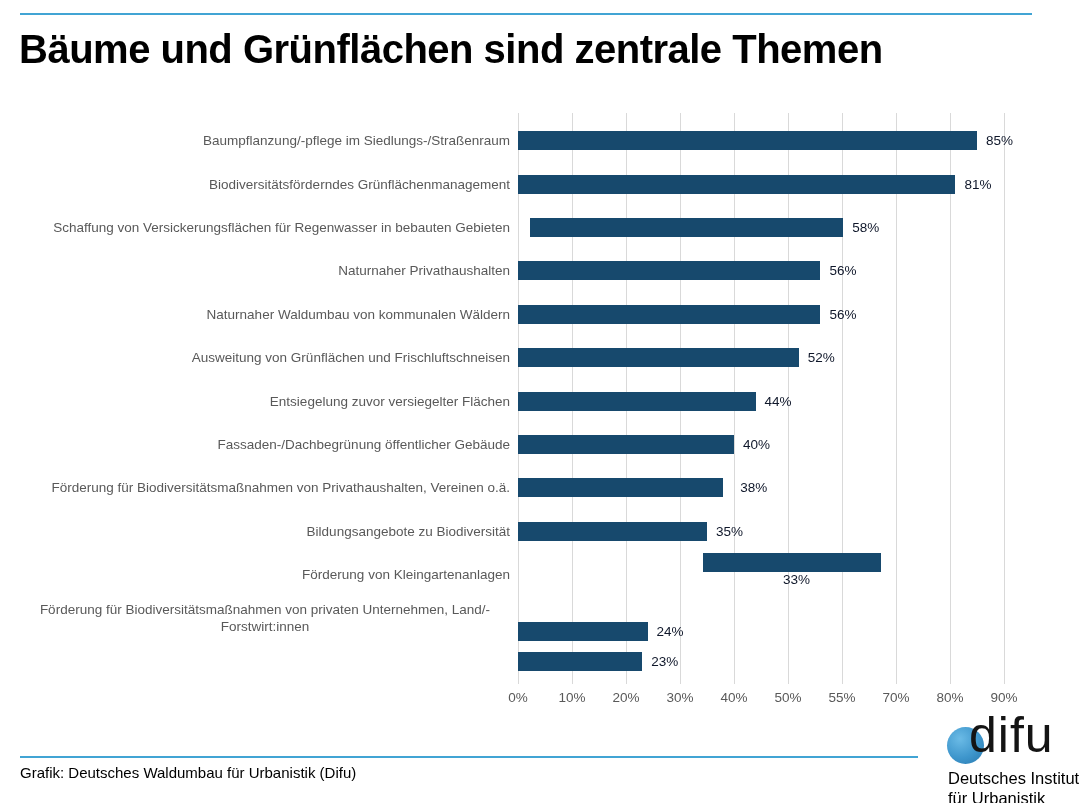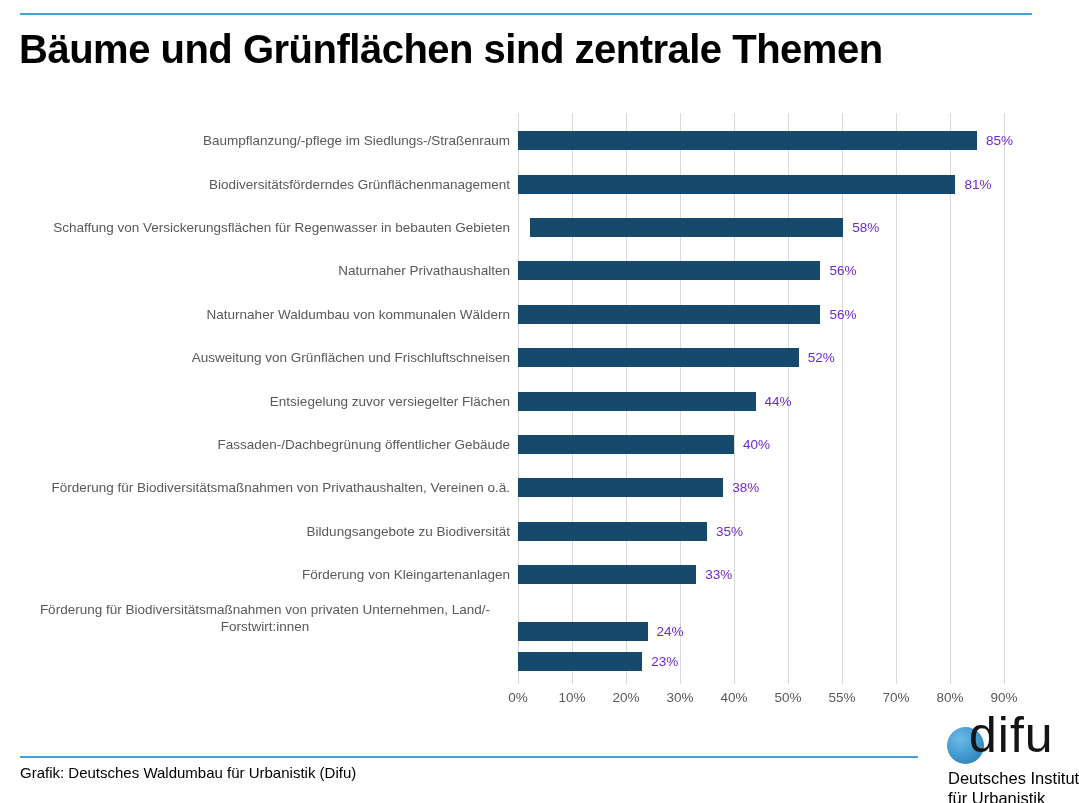--- a/index.html
+++ b/index.html
@@ -68,21 +68,21 @@
     display: flex;
     align-items: center;
   }
   .bar {
     height: 19px;
     background: #17496D;
   }
   .bar-value {
     margin-left: 9px;
     font-size: 13.5px;
-    color: #6d28d9;
+    color: #0f172a;
     white-space: nowrap;
   }
   #axis-row {
     position: absolute;
     left: 518px; top: 690px;
     width: 548px; height: 20px;
   }
   .axis-tick {
     position: absolute;
     top: 0;
@@ -187,29 +187,29 @@
       <span class="bar-value">52%</span>
     </div>
     <div class="bar-row" style="top: 266.4px;">
       <div class="bar" style="width: 237.6px; background: rgb(23, 73, 109);"></div>
       <span class="bar-value">44%</span>
     </div>
     <div class="bar-row" style="top: 309.8px;">
       <div class="bar" style="width: 216px; background: rgb(23, 73, 109);"></div>
       <span class="bar-value">40%</span>
     </div>
-    <div class="bar-row" style="top: 353.2px;">
+    <div class="bar-row" style="top: 353.2px; gap: 8px;">
       <div class="bar" style="width: 205.2px; background: rgb(23, 73, 109);"></div>
       <span class="bar-value">38%</span>
     </div>
     <div class="bar-row" style="top: 396.6px; text-align: center;">
       <div class="bar" style="width: 189px; background: rgb(23, 73, 109);"></div>
       <span class="bar-value">35%</span>
     </div>
-    <div class="bar-row" style="top: 440px;">
+    <div class="bar-row" style="top: 440px; flex-direction: column;">
       <div class="bar" style="width: 178.2px; background: rgb(23, 73, 109);"></div>
       <span class="bar-value">33%</span>
     </div>
     <div class="bar-row" style="top: 497px;">
       <div class="bar" style="width: 129.6px; background: rgb(23, 73, 109);"></div>
       <span class="bar-value">24%</span>
     </div>
     <div class="bar-row" style="top: 526.8px;">
       <div class="bar" style="width: 124.2px; background: rgb(23, 73, 109);"></div>
       <span class="bar-value">23%</span>

